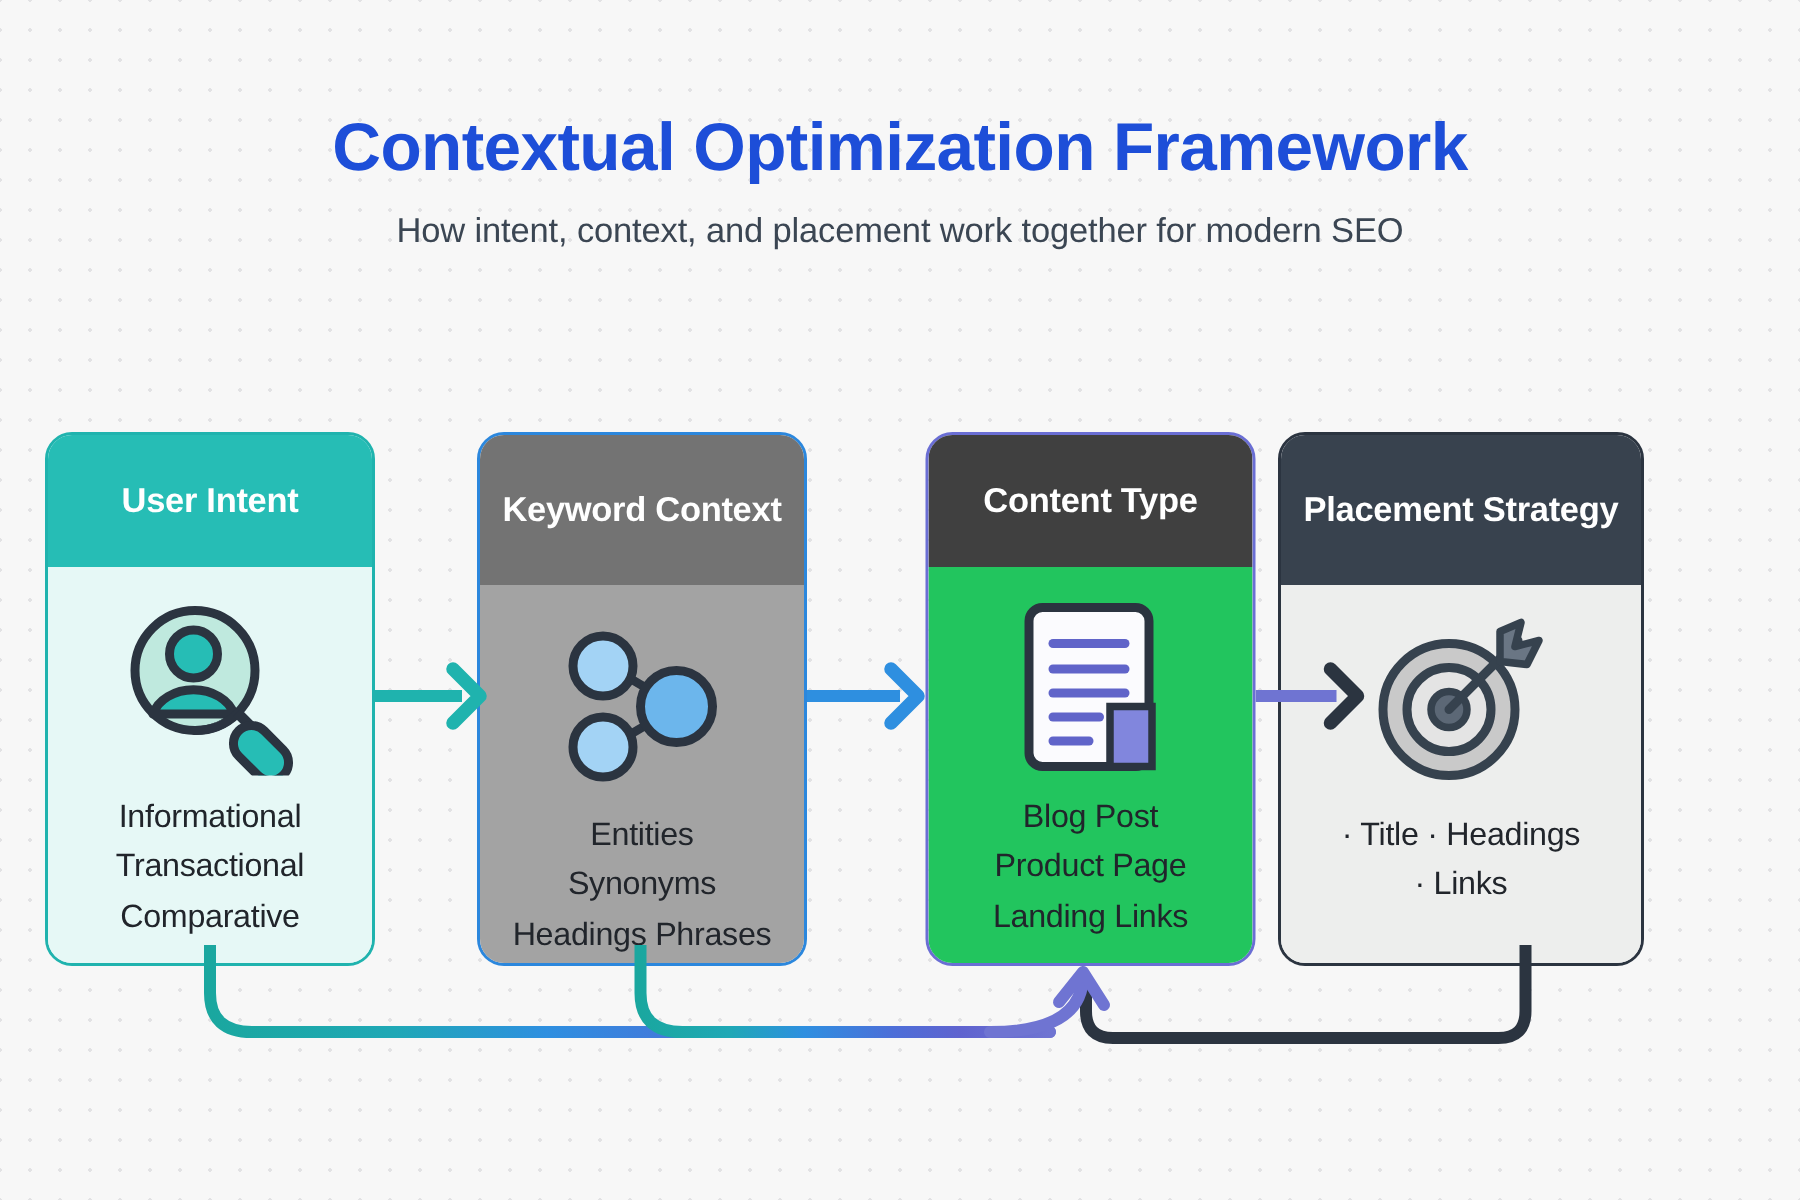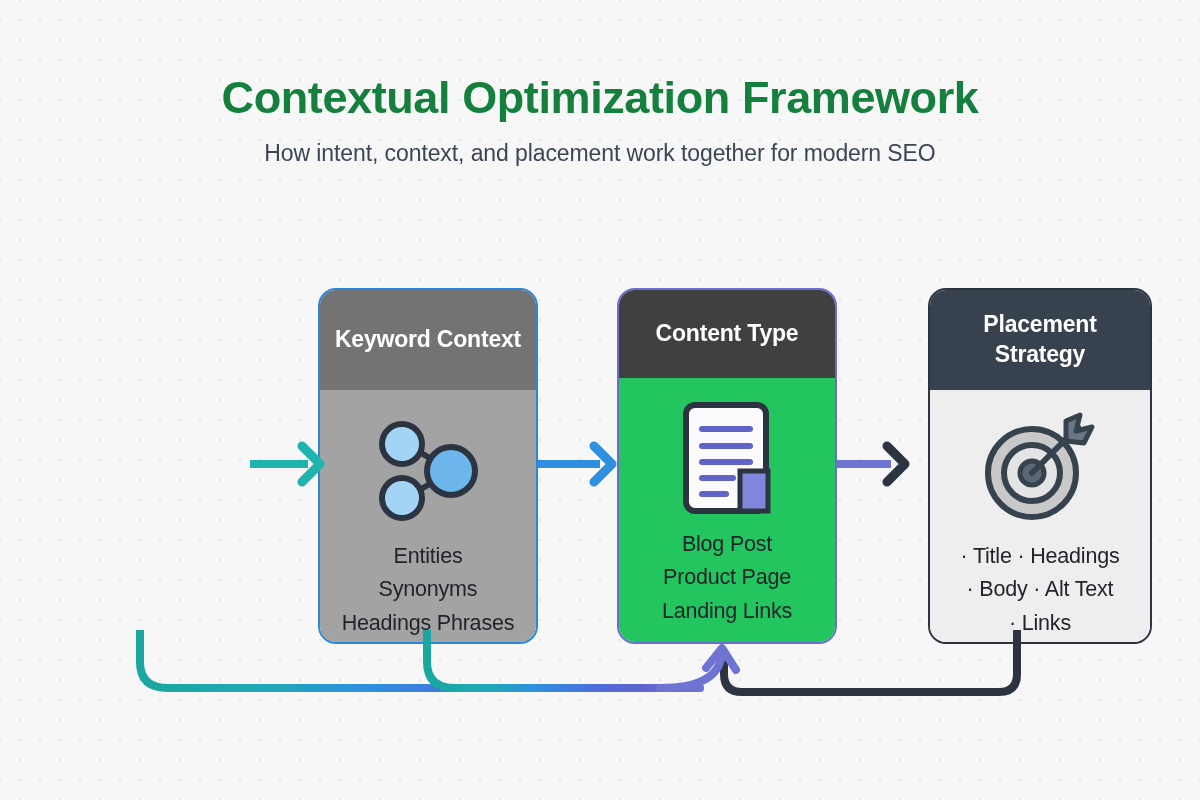--- a/index.html
+++ b/index.html
@@ -30,21 +30,21 @@
   .header {
     position: absolute;
     top: 74px;
     left: 0;
     width: 1200px;
     text-align: center;
   }
   .title {
     font-size: 45px;
     font-weight: bold;
-    color: #15803d;
+    color: #1d4ed8;
     letter-spacing: -0.4px;
     line-height: 1.08;
   }
   .subtitle {
     margin-top: 17px;
     font-size: 23px;
     color: #3b4653;
     font-weight: normal;
     letter-spacing: -0.1px;
   }
@@ -104,21 +104,21 @@
   #card-1 .card-body { background: #e6f8f6; }
 
   #card-2 { left: 318px; border-color: #2b87dd; }
   #card-2 .card-head { background: #737373; height: 100px; }
   #card-2 .card-body { background: #a3a3a3; }
 
   #card-3 { left: 617px; border-color: #6a6ed4; }
   #card-3 .card-head { background: #404040; height: 88px; }
   #card-3 .card-body { background: #22c55e; }
 
-  #card-4 { left: 928px; width: 224px; border-color: #2b3440; }
+  #card-4 { left: 852px; width: 244px; border-color: #2b3440; }
   #card-4 .card-head { background: #38424e; height: 100px; }
   #card-4 .card-body { background: #edeeed; }
 
   
   .flow-arrow {
     position: absolute;
     top: 440px;
     height: 48px;
     width: 86px;
   }
@@ -138,20 +138,40 @@
 </head>
 <body>
 
 <div id="stage">
 
   <div class="header">
     <div class="title">Contextual Optimization Framework</div>
     <div class="subtitle">How intent, context, and placement work together for modern SEO</div>
   </div>
 
+  <div class="card" id="card-1">
+    <div class="card-head">User Intent</div>
+    <div class="card-body">
+      <div class="icon-wrap">
+        <svg width="120" height="118" viewBox="0 0 120 118">
+          <circle cx="50" cy="48" r="40" fill="#bfe9de" stroke="#2b3440" stroke-width="6"></circle>
+          <circle cx="49" cy="37" r="16" fill="#26bdb5" stroke="#2b3440" stroke-width="6"></circle>
+          <path d="M22 77 a28 22 0 0 1 54 0 z" fill="#26bdb5" stroke="#2b3440" stroke-width="6" stroke-linejoin="round"></path>
+          <path d="M50 88 a40 40 0 0 0 28 -11" fill="#bfe9de" stroke="#2b3440" stroke-width="6" stroke-linecap="round"></path>
+          <line x1="78" y1="76" x2="88" y2="86" stroke="#2b3440" stroke-width="7"></line>
+          <rect x="82" y="82" width="24" height="42" rx="12" transform="rotate(-45 94 103)" fill="#26bdb5" stroke="#2b3440" stroke-width="6"></rect>
+        </svg>
+      </div>
+      <div class="card-lines">
+        <div>Informational</div>
+        <div>Transactional</div>
+        <div>Comparative</div>
+      </div>
+    </div>
+  </div>
 
   <div class="card" id="card-2">
     <div class="card-head">Keyword Context</div>
     <div class="card-body">
       <div class="icon-wrap">
         <svg width="120" height="105" viewBox="0 0 120 105">
           <line x1="38" y1="26" x2="82" y2="52" stroke="#2b3440" stroke-width="6" stroke-linecap="round"></line>
           <line x1="38" y1="80" x2="82" y2="54" stroke="#2b3440" stroke-width="6" stroke-linecap="round"></line>
           <circle cx="83" cy="53" r="24" fill="#6cb6ec" stroke="#2b3440" stroke-width="6"></circle>
           <circle cx="34" cy="26" r="20" fill="#a3d3f5" stroke="#2b3440" stroke-width="6"></circle>
@@ -197,21 +217,20 @@
         <svg width="120" height="118" viewBox="0 0 120 118">
           <circle cx="52" cy="62" r="44" fill="#c9c9c9" stroke="#36424e" stroke-width="6"></circle>
           <circle cx="52" cy="62" r="28" fill="#e4e4e4" stroke="#36424e" stroke-width="6"></circle>
           <circle cx="52" cy="62" r="12" fill="#5c6876" stroke="#36424e" stroke-width="5"></circle>
           <line x1="52" y1="62" x2="98" y2="16" stroke="#36424e" stroke-width="6" stroke-linecap="round"></line>
           <path d="M86 10 L100 4 L96 20 L112 16 L104 32 L86 30 Z" fill="#6a7684" stroke="#36424e" stroke-width="5" stroke-linejoin="round"></path>
         </svg>
       </div>
       <div class="card-lines">
         <div>· Title · Headings</div>
-        <div>· Body · Alt Text</div>
         <div>· Links</div>
       </div>
     </div>
   </div>
 
   <div class="flow-arrow" id="arrow-1">
     <svg width="86" height="48" viewBox="0 0 86 48">
       <line x1="0" y1="24" x2="58" y2="24" stroke="#1fb3ae" stroke-width="8"></line>
       <polyline points="52,6 70,24 52,42" fill="none" stroke="#1fb3ae" stroke-width="9" stroke-linecap="round" stroke-linejoin="round"></polyline>
     </svg>

